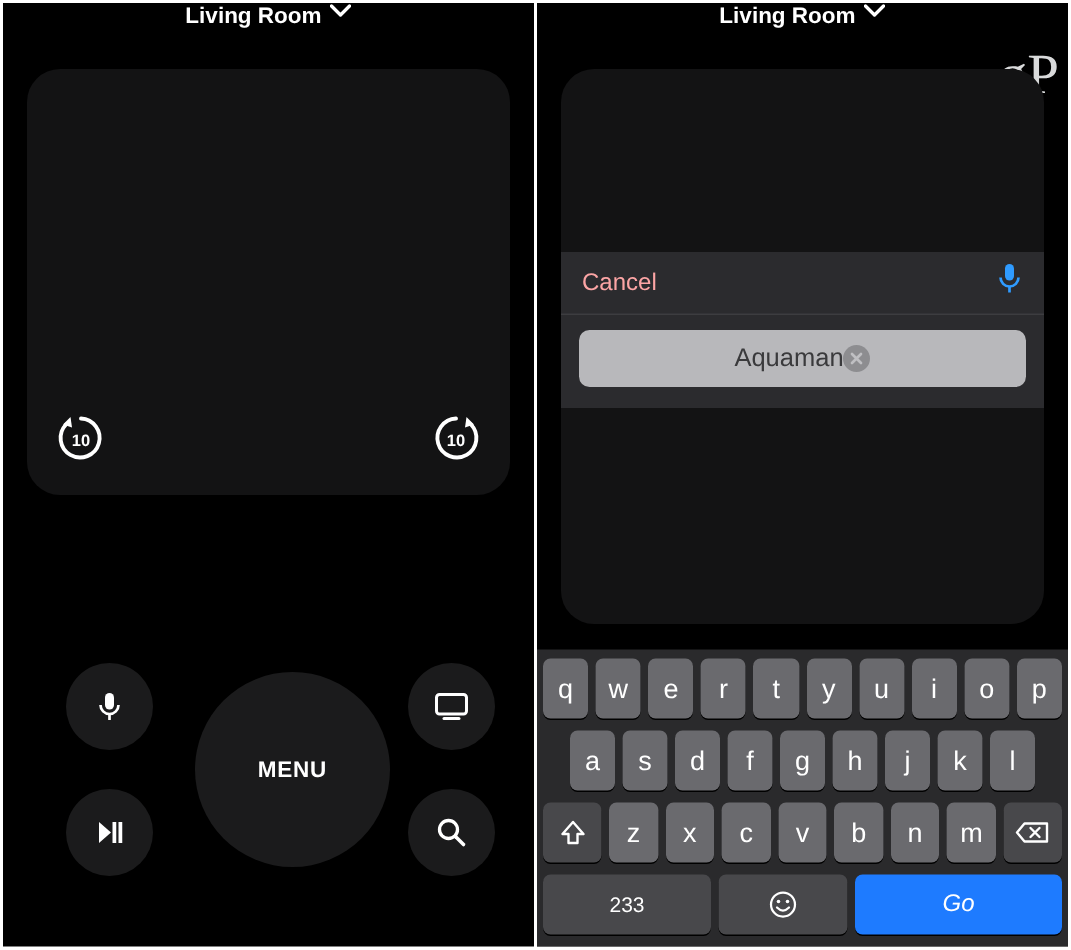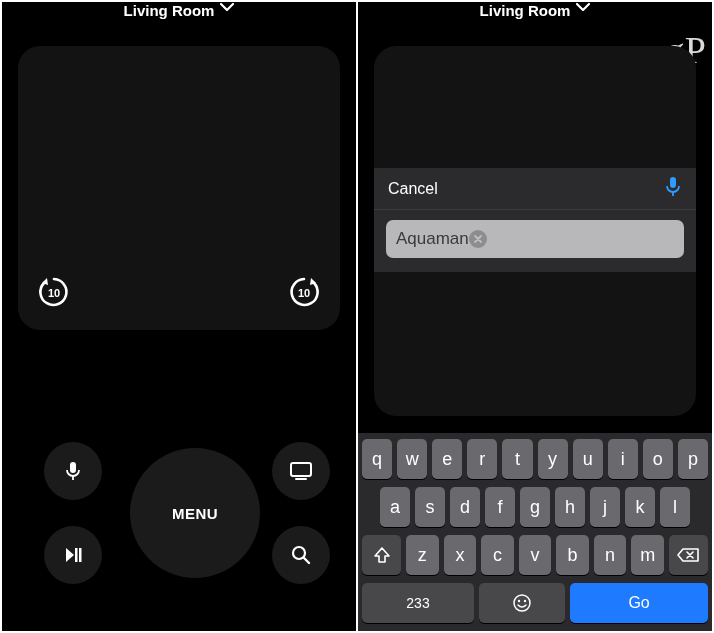--- a/index.html
+++ b/index.html
@@ -85,32 +85,32 @@
     top: 122px; left:0; right:0;
     background: #2b2b2e;
   }
   .panel-top {
     height: 42px;
     display:flex; align-items:center;
     padding: 0 14px;
     justify-content: space-between;
     border-bottom: 1px solid #3d3d40;
   }
-  .cancel { color: #ffffff; font-size:16px; }
+  .cancel { color: #fca5a5; font-size:16px; }
   .mic-blue { color:#2f9bff; }
   .panel-input {
     padding: 10px 12px 14px 12px;
   }
   .field {
     background: #b8b8bb;
     border-radius: 7px;
     height: 38px;
     display:flex; align-items:center;
     padding: 0 10px;
-    justify-content: flex-start;
+    justify-content: center;
   }
   .field-text { color:#3a3a3c; font-size:17px; }
   .clear { width:18px; height:18px; border-radius:50%; background:#8d8d90; color:#bfbfc2; font-size:12px; display:flex; align-items:center; justify-content:center;}
   
   .kbd {
     position:absolute;
     left:0; right:0; bottom:0;
     background: #2a2a2c;
     padding: 6px 4px 6px 4px;
   }
@@ -124,21 +124,21 @@
     flex:1;
     display:flex; align-items:center; justify-content:center;
     font-size:18px;
     box-shadow: 0 1px 0 #000;
     min-width:0;
   }
   .krow.r2 { padding: 0 18px; }
   .key.dark { background:#48484b; }
   .key.space { flex: 4; font-size:15px; }
   .key.num { flex:1.3; font-size:14px; }
-  .key.go { flex:1.6; background:#1e7bff; font-size:16px; }
+  .key.go { flex:1.6; background:#1e7bff; font-size:16px;font-style:italic; }
   .key.shift, .key.bksp { flex:1.2; }
   .key.emoji { flex:1; }
 </style>
 </head>
 <body>
 
 <div class="pane">
   <div class="header">
     <span>Living Room</span>
     <span class="chev">

